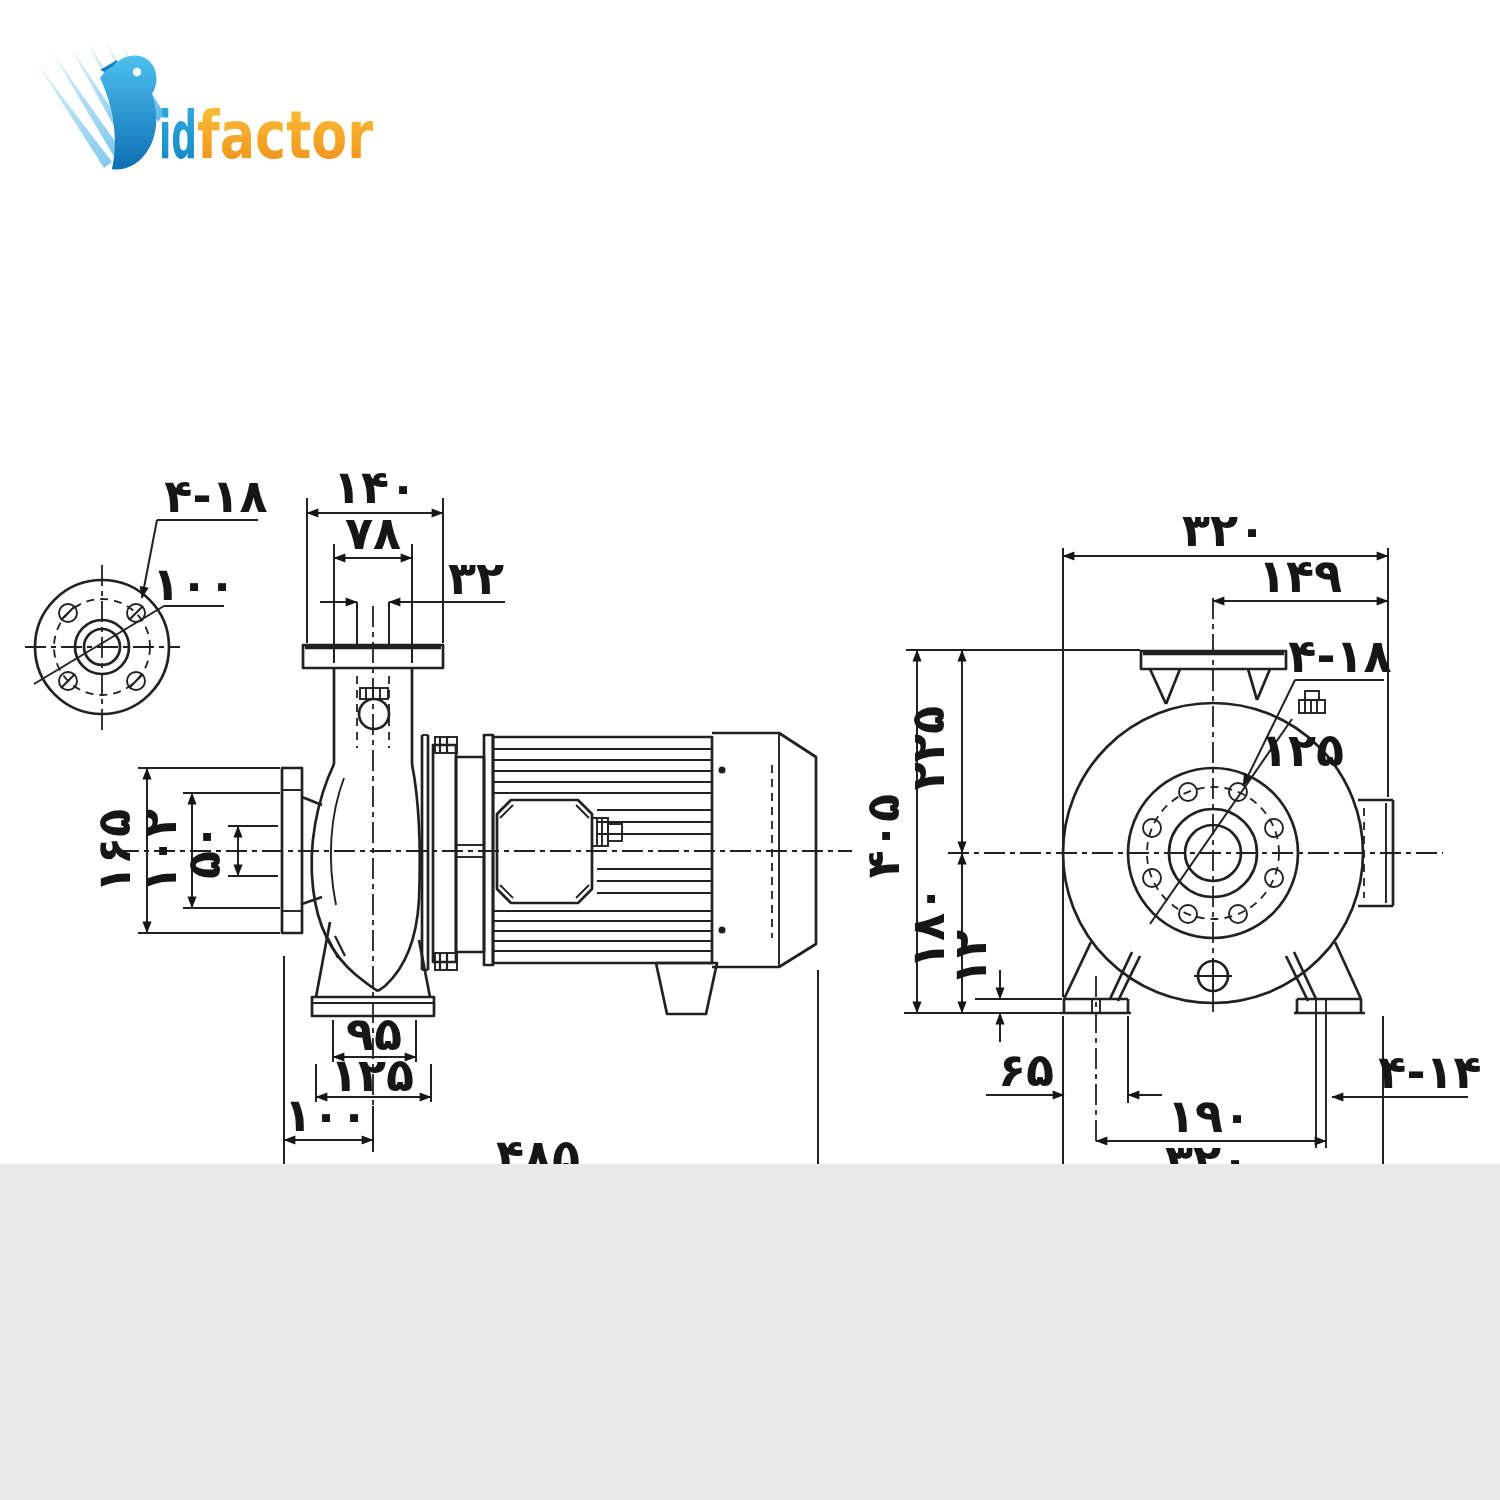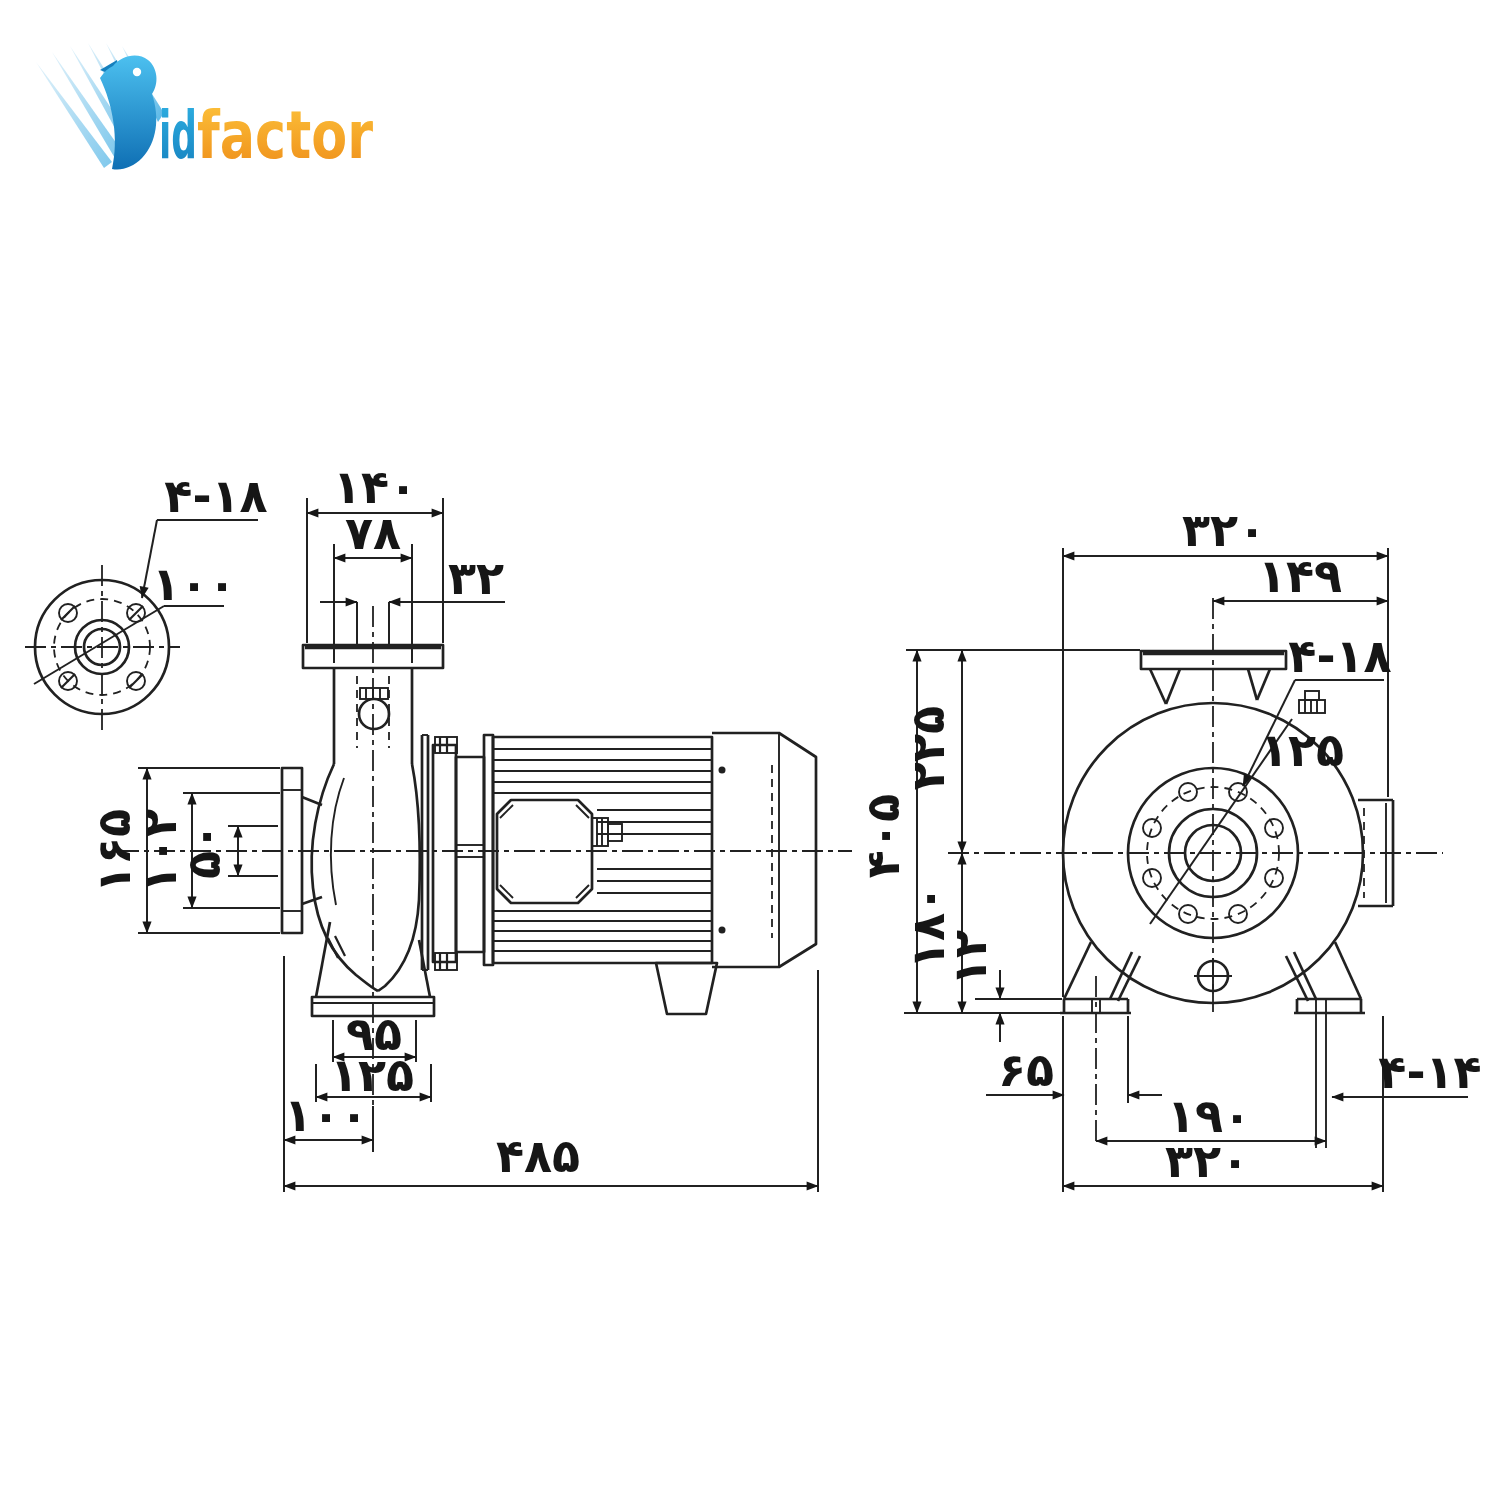--- a/index.html
+++ b/index.html
@@ -1,17 +1,17 @@
 <!DOCTYPE html>
 <html style="--ink: #212121; --bg: #ffffff; --logo_blue: #1e9ad4; --logo_blue_dark: #0f6fb4; --logo_blue_light: #bfe3f5; --logo_orange: #ee8d1a; --logo_orange_light: #fdc43c;"><head>
 <meta charset="utf-8">
 <style>
   :root{ --ink:#212121; --bg:#ffffff; }
   html,body{margin:0;padding:0;background:#e9e9e9;}
-  .stage{width:1500px;height:1500px;background:var(--bg);position:relative;margin:0 auto;
+  .stage{width:1500px;height:1164px;background:var(--bg);position:relative;margin:0 auto;
          font-family:"DejaVu Sans","Liberation Sans",sans-serif;}
   svg{display:block}
   .ob{stroke:var(--ink);stroke-width:2.7;fill:none;stroke-linejoin:round}
   .th{stroke:var(--ink);stroke-width:1.9;fill:none}
   .fat{stroke:var(--ink);stroke-width:4.5;fill:none}
   .dim{stroke:var(--ink);stroke-width:2;fill:none}
   .cl{stroke:var(--ink);stroke-width:1.8;fill:none;stroke-dasharray:21 5 5 5}
   .hid{stroke:var(--ink);stroke-width:1.8;fill:none;stroke-dasharray:8 6}
   .hatch{stroke:var(--ink);stroke-width:2.2;fill:none}
   .dtxt{font-family:"DejaVu Sans","Liberation Sans",sans-serif;font-weight:bold;

